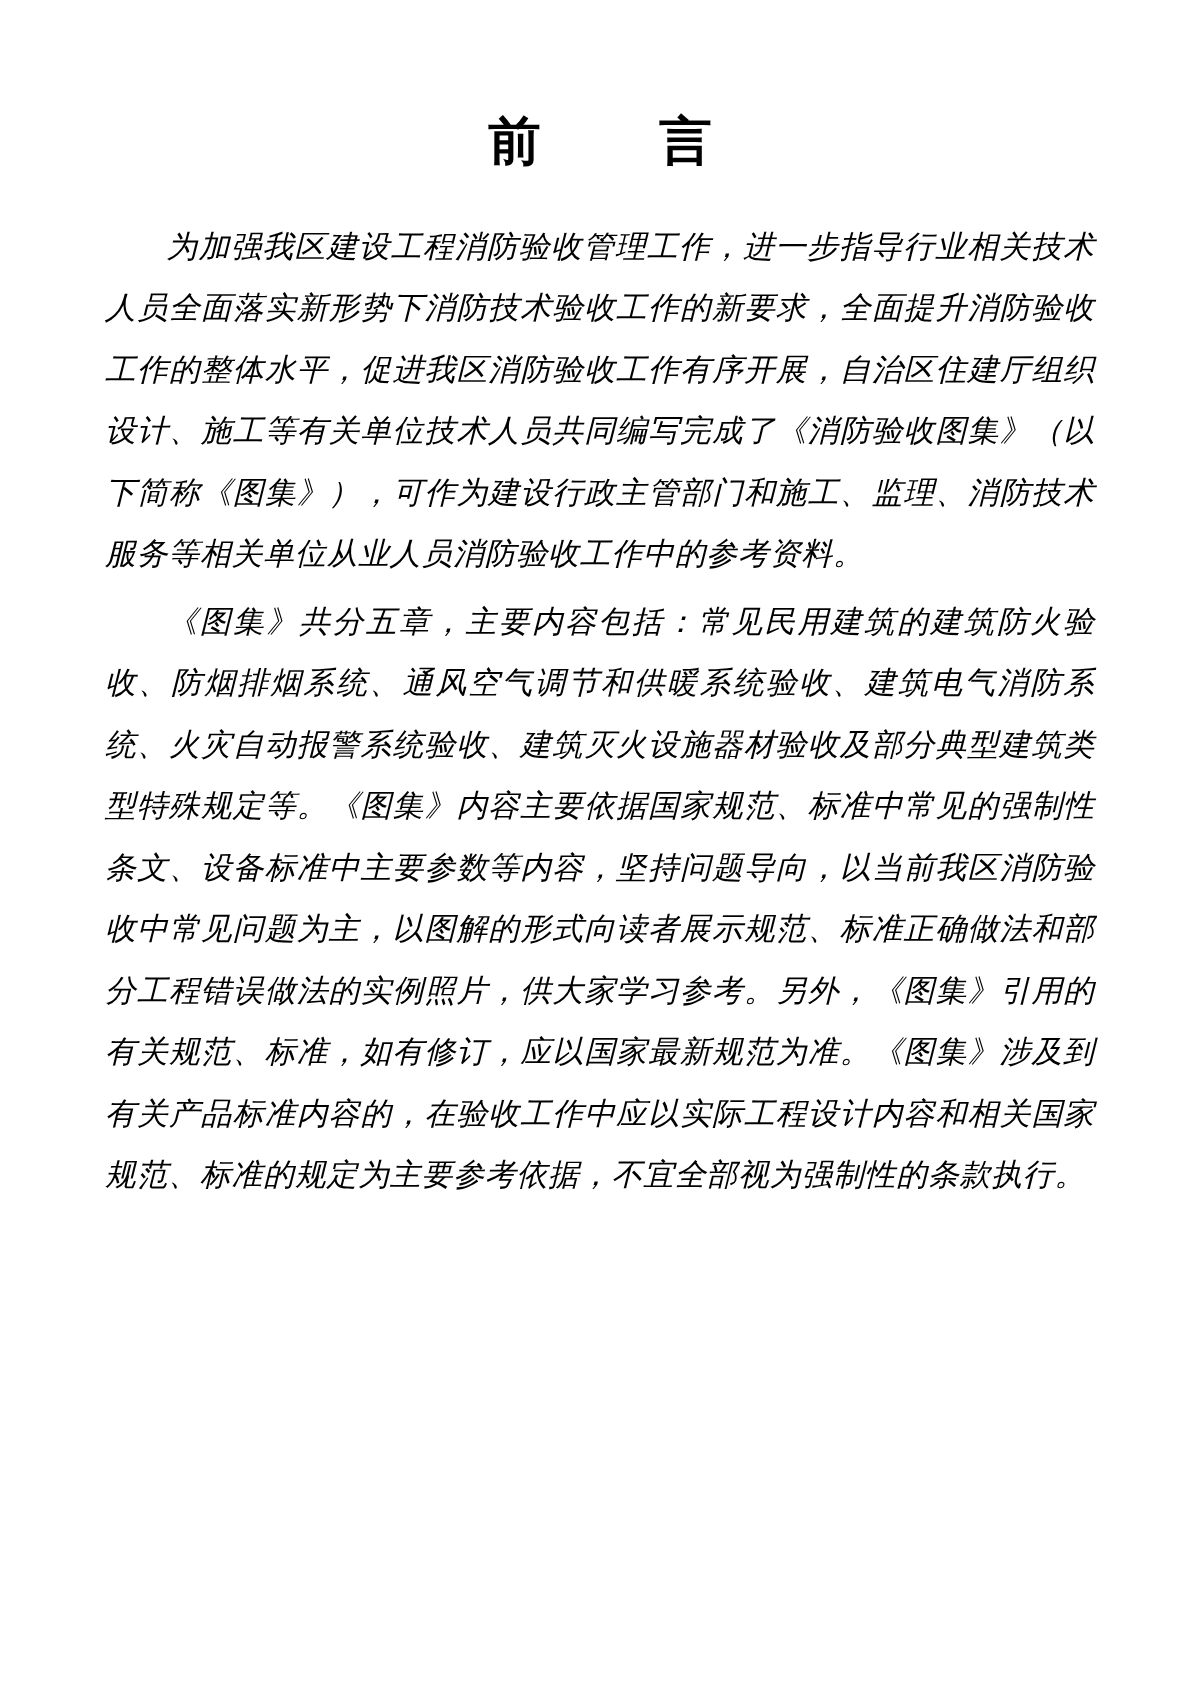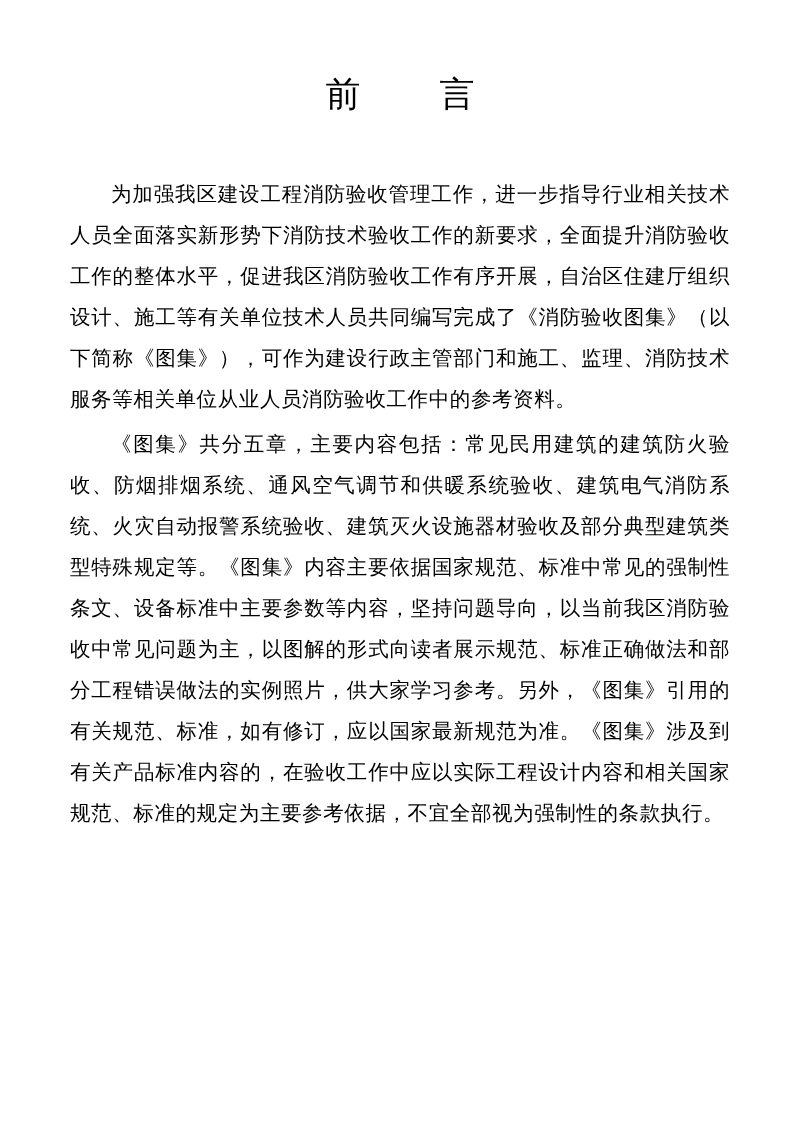--- a/index.html
+++ b/index.html
@@ -20,28 +20,29 @@
     height: 1132px;
     background: #ffffff;
     box-sizing: border-box;
     padding: 0 70px;
   }
   .doc-title {
     margin: 0;
     padding-top: 72px;
     text-align: center;
     font-size: 35px;
-    font-weight: normal;
+    font-weight: bold;
     letter-spacing: 22px;
     text-indent: 22px;
     font-family: "DejaVu Serif", "Liberation Serif", serif;
     line-height: 1.3;
   }
   .body-block {
-    margin-top: 56px;
+    margin-top: 26px;
+    font-style: italic;
   }
   p.para {
     margin: 0 0 4px 0;
     font-size: 20.5px;
     line-height: 41px;
     text-align: justify;
     text-align-last: left;
     text-indent: 2em;
     letter-spacing: 0.6px;
     font-family: "DejaVu Serif", "Liberation Serif", serif;

